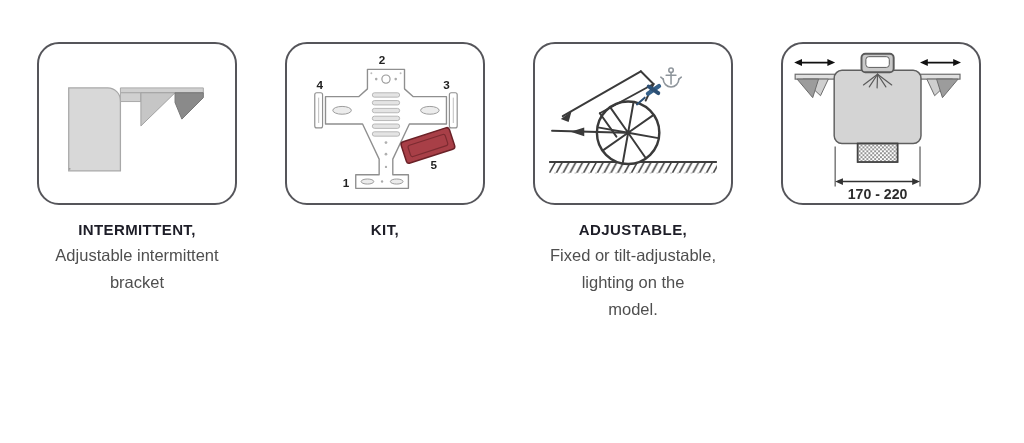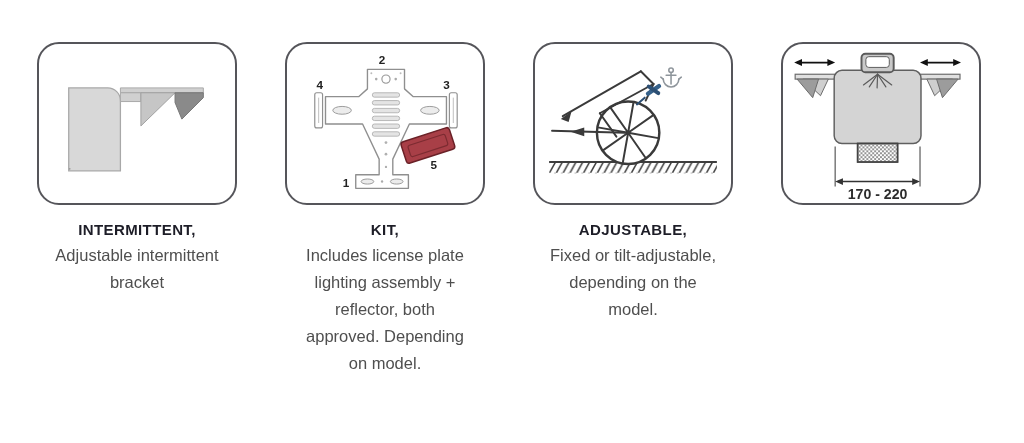--- a/index.html
+++ b/index.html
@@ -87,25 +87,20 @@
         </g>
 
         <text class="part-label" x="97" y="21" text-anchor="middle">2</text>
         <text class="part-label" x="33" y="46" text-anchor="middle">4</text>
         <text class="part-label" x="163" y="46" text-anchor="middle">3</text>
         <text class="part-label" x="60" y="147" text-anchor="middle">1</text>
         <text class="part-label" x="150" y="128" text-anchor="middle">5</text>
       </svg>
     </div>
     <div class="card-title">KIT,</div>
-    <div class="card-desc">Includes license plate
-lighting assembly +
-reflector, both
-approved. Depending
-on model.</div>
   </div>
 
   <div class="card">
     <div class="icon-box">
       <svg width="196" height="159" viewBox="0 0 200 163">
         <defs>
           <pattern id="hatch3" width="7" height="11" patternUnits="userSpaceOnUse">
             <line x1="6.5" y1="0" x2="0.5" y2="11" stroke="#3d3d3d" stroke-width="1.5"></line>
           </pattern>
         </defs>
@@ -152,21 +147,21 @@
           <line x1="139" y1="29.3" x2="139" y2="41"></line>
           <line x1="134" y1="32" x2="144" y2="32"></line>
           <path d="M131,36 a8,8 0 0 0 16,0"></path>
           <path d="M131,36 l-2.5,-2"></path>
           <path d="M147,36 l2.5,-2"></path>
         </g>
       </svg>
     </div>
     <div class="card-title">ADJUSTABLE,</div>
     <div class="card-desc">Fixed or tilt-adjustable,
-depending on the
+lighting on the
 model.</div>
   </div>
 
   <div class="card">
     <div class="icon-box">
       <svg width="196" height="159" viewBox="0 0 200 163">
         <defs>
           <pattern id="xhatch4" width="4" height="4" patternUnits="userSpaceOnUse">
             <path d="M0,0 L4,4 M4,0 L0,4" stroke="#666" stroke-width="0.7"></path>
           </pattern>

